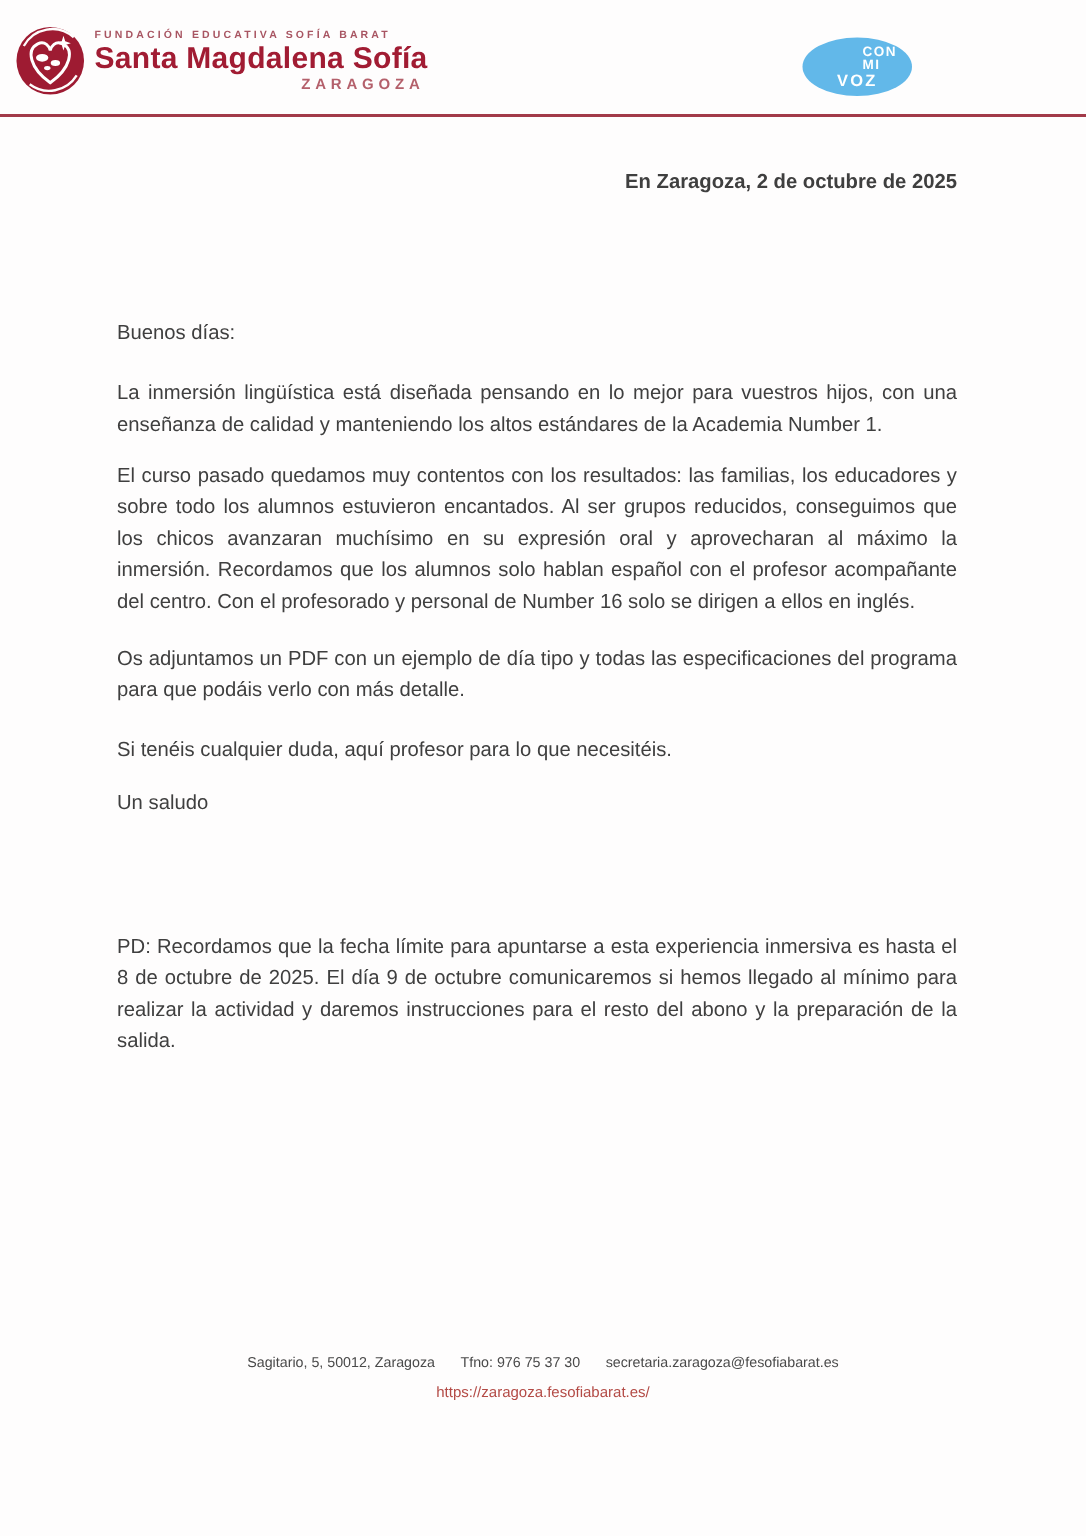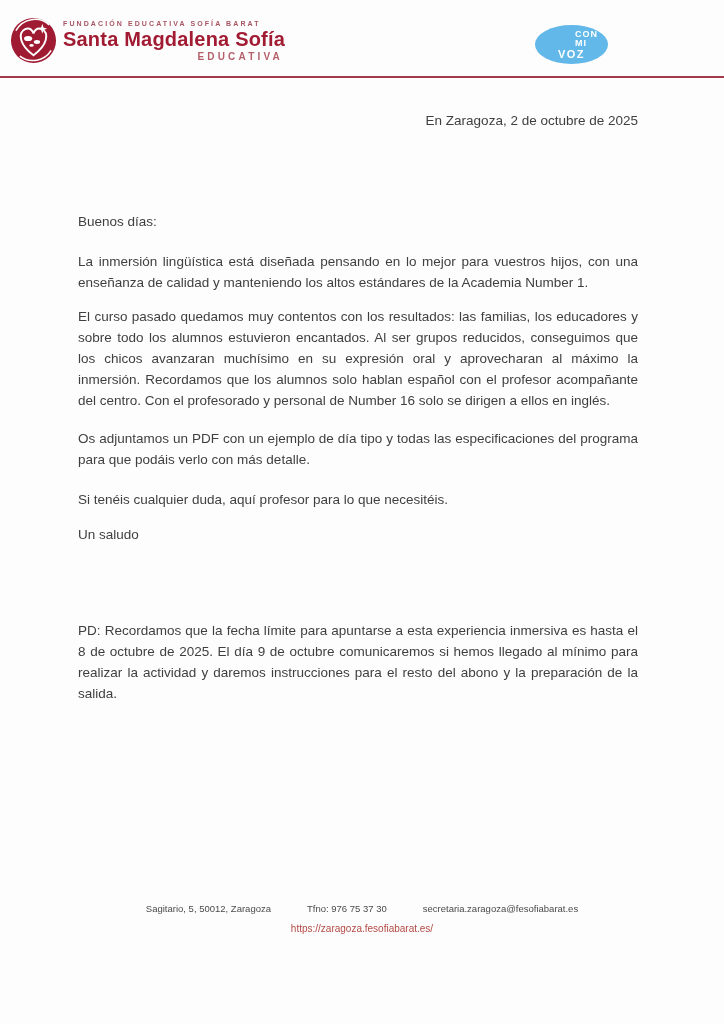--- a/index.html
+++ b/index.html
@@ -40,41 +40,41 @@
   }
   .voice-line1{font-size:9px;font-weight:800;letter-spacing:1px;padding-left:40px;}
   .voice-line2{font-size:11px;font-weight:800;letter-spacing:1.5px;margin-top:1px;}
   .header-rule{
     position:absolute;top:76px;left:0;width:724px;height:0;
     border-top:2px solid #a23a49;
   }
   
   .date-line{
     position:absolute;top:113px;left:78px;width:560px;
-    text-align:right;font-size:13.5px;
+    text-align:right;font-size:13.5px;font-weight:bold;
   }
   .body-text{
     position:absolute;top:211px;left:78px;width:560px;
     font-size:13.5px;line-height:21px;
   }
   .body-text p{margin:0;text-align:justify;}
   .greeting{margin-bottom:19px !important;text-align:left !important;}
   .p1{margin-bottom:13px !important;}
   .p2{margin-bottom:17px !important;}
   .p3{margin-bottom:22px !important;}
   .p4{margin-bottom:19px !important;}
   .p5{margin-bottom:14px !important;text-align:left !important;}
   .closing{margin-bottom:75px !important;text-align:left;}
   
   .footer{
     position:absolute;top:903px;left:0;width:724px;
     text-align:center;
   }
   .footer-row{
-    display:flex;justify-content:center;gap:36px;
+    display:flex;justify-content:center;gap:17px;
     font-size:9.5px;color:#4a4a4a;
   }
   .footer-link{
     display:inline-block;margin-top:9px;
     font-size:10px;color:#b34a45;text-decoration:none;
   }
 </style>
 </head>
 <body>
 
@@ -87,21 +87,21 @@
       <path d="M42 34 A 22 22 0 0 1 10 40" stroke="#fefdfd" stroke-width="1.6" fill="none"></path>
       <path d="M24 39 C 10 29, 7.5 16.5, 15.5 12.5 C 20.5 10, 23.5 14.5, 24 17 C 24.5 14.5, 27.5 10, 32.5 12.5 C 40.5 16.5, 38 29, 24 39 Z" fill="none" stroke="#ffffff" stroke-width="2"></path>
       <ellipse cx="18.5" cy="22" rx="4.2" ry="2.6" fill="#ffffff"></ellipse>
       <ellipse cx="27.5" cy="25.5" rx="3.2" ry="2" fill="#ffffff"></ellipse>
       <ellipse cx="22" cy="29" rx="2.2" ry="1.4" fill="#ffffff"></ellipse>
       <path d="M33 7 L34.2 10.8 L38 12 L34.2 13.2 L33 17 L31.8 13.2 L28 12 L31.8 10.8 Z" fill="#ffffff"></path>
     </svg>
     <div class="brand">
       <div class="brand-foundation">FUNDACIÓN EDUCATIVA SOFÍA BARAT</div>
       <div class="brand-name">Santa Magdalena Sofía</div>
-      <div class="brand-city">EDUCATIVA</div>
+      <div class="brand-city">ZARAGOZA</div>
     </div>
   </div>
 
   <div class="voice-badge">
     <span class="voice-line1">CON MI</span>
     <span class="voice-line2">VOZ</span>
   </div>
 
   <div class="header-rule"></div>
 

